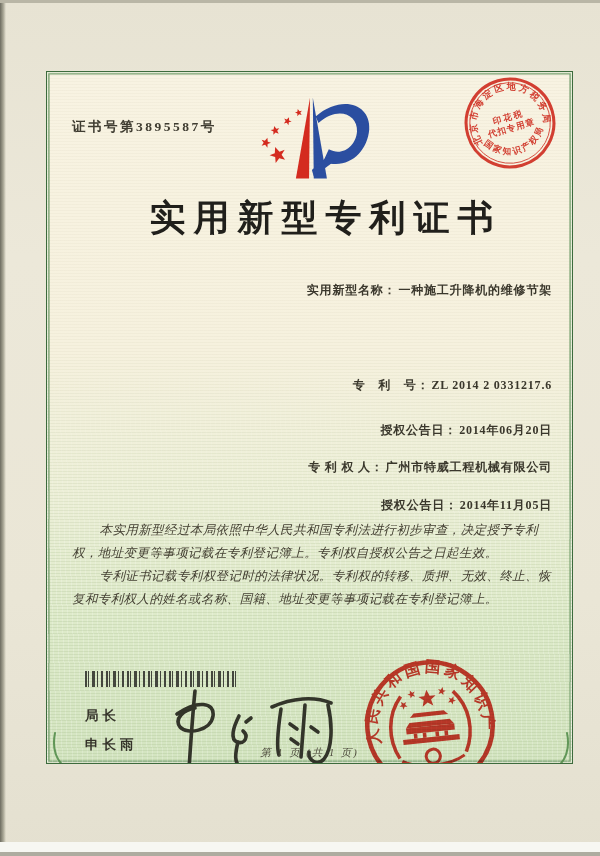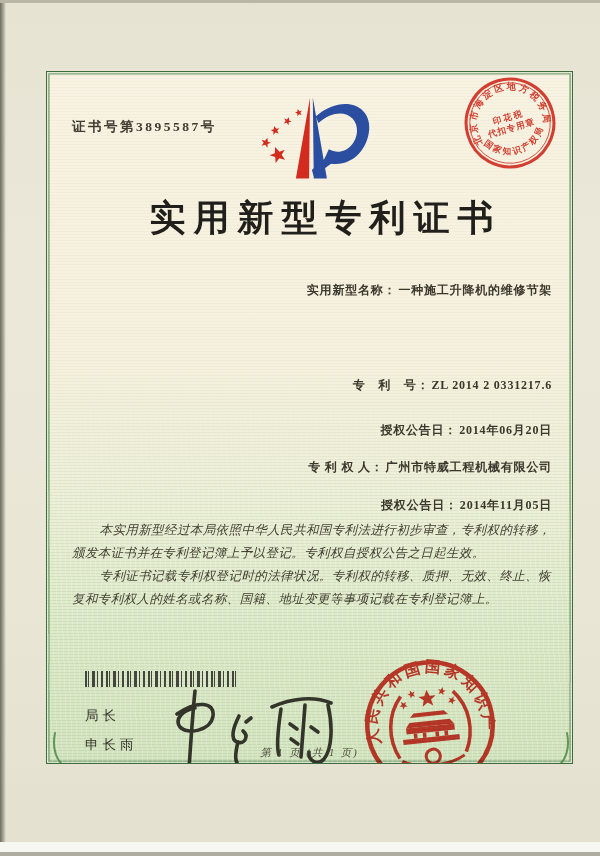--- a/index.html
+++ b/index.html
@@ -45,21 +45,21 @@
   .paras{position:absolute;left:25px;top:447px;width:480px;}
   .paras p{margin:0;text-indent:2.2em;font-size:12.5px;line-height:23px;color:#423e31;
     font-style:italic;letter-spacing:.4px;}
 
   .barcode{position:absolute;left:38px;top:599px;width:152px;height:16px;opacity:.85;
     background:
       repeating-linear-gradient(90deg,#2a2a26 0 2px,rgba(0,0,0,0) 2px 3px,#2a2a26 3px 4px,rgba(0,0,0,0) 4px 7px,
         #2a2a26 7px 10px,rgba(0,0,0,0) 10px 12px,#2a2a26 12px 13px,rgba(0,0,0,0) 13px 16px,
         #2a2a26 16px 18px,rgba(0,0,0,0) 18px 21px);}
 
-  .director{position:absolute;left:38px;top:635px;font-size:13.5px;color:#35332a;letter-spacing:4px;font-weight:400;}
+  .director{position:absolute;left:38px;top:635px;font-size:13.5px;color:#35332a;letter-spacing:4px;font-weight:700;}
   .director div{margin-bottom:11px;}
 
   .signature{position:absolute;left:95px;top:606px;width:212px;height:122px;}
 
   .office-seal{position:absolute;left:292px;top:562px;width:182px;height:182px;
     transform:rotate(-6deg);opacity:.9;mix-blend-mode:multiply;}
   .issue-date{position:absolute;left:320px;top:698px;font-size:13.5px;font-weight:bold;
     color:#c22418;letter-spacing:1.5px;transform:rotate(-2deg);mix-blend-mode:multiply;}
 
   .tax-seal{position:absolute;left:412px;top:0px;width:102px;height:102px;
@@ -134,21 +134,21 @@
     <span class="lbl">授权公告日：</span><span>2014年06月20日</span>
   </div>
   <div class="field" style="top:387px">
     <span class="lbl">专 利 权 人：</span><span>广州市特威工程机械有限公司</span>
   </div>
   <div class="field" style="top:425px">
     <span class="lbl">授权公告日：</span><span>2014年11月05日</span>
   </div>
 
   <div class="paras">
-    <p>本实用新型经过本局依照中华人民共和国专利法进行初步审查，专利权的转移，颁发本证书并在专利登记簿上予以登记。专利权自授权公告之日起生效。</p>
+    <p>本实用新型经过本局依照中华人民共和国专利法进行初步审查，决定授予专利权，地址变更等事项记载在专利登记簿上。专利权自授权公告之日起生效。</p>
     <p>专利证书记载专利权登记时的法律状况。专利权的转移、质押、无效、终止、恢复和专利权人的姓名或名称、国籍、地址变更等事项记载在专利登记簿上。</p>
   </div>
 
   <div class="barcode"></div>
 
   <div class="director">
     <div>局长</div>
     <div>申长雨</div>
   </div>
 

